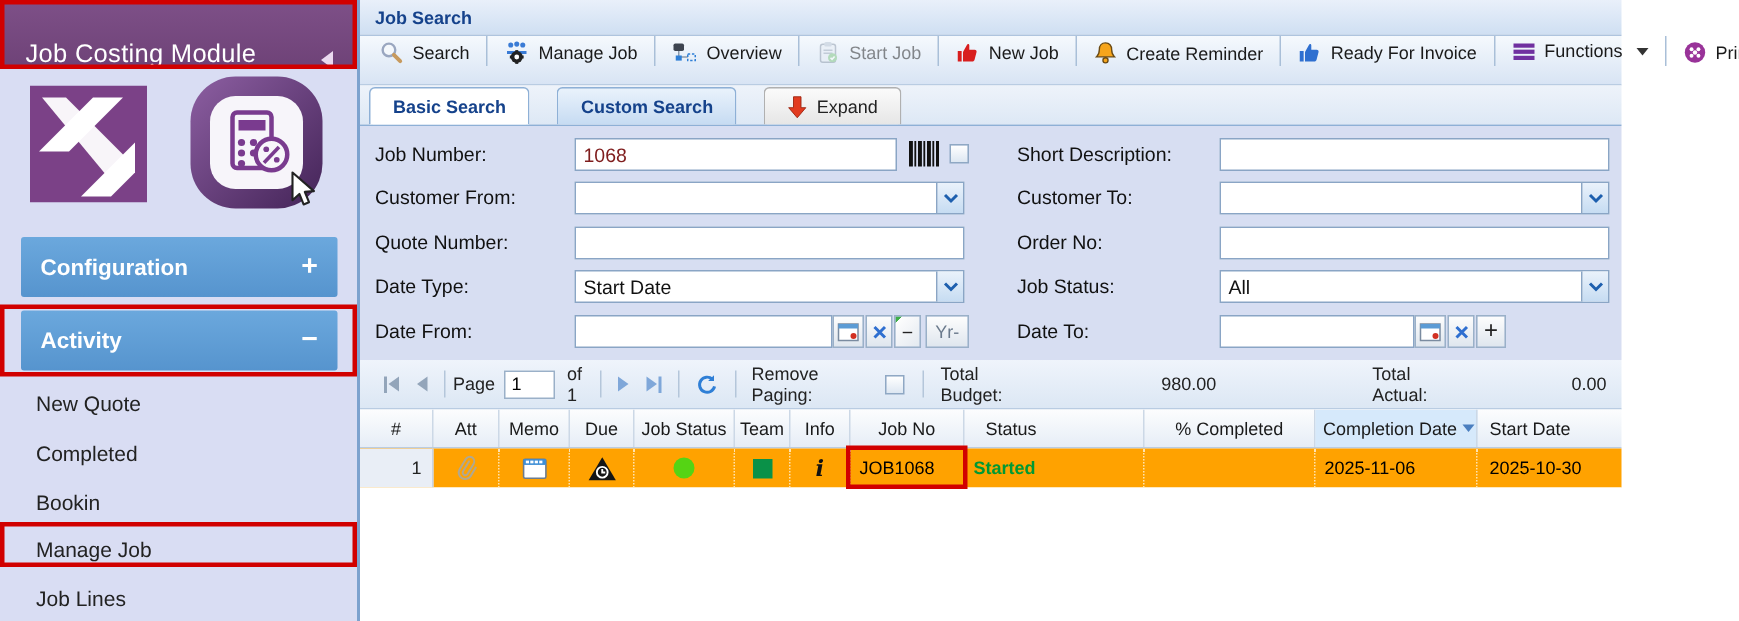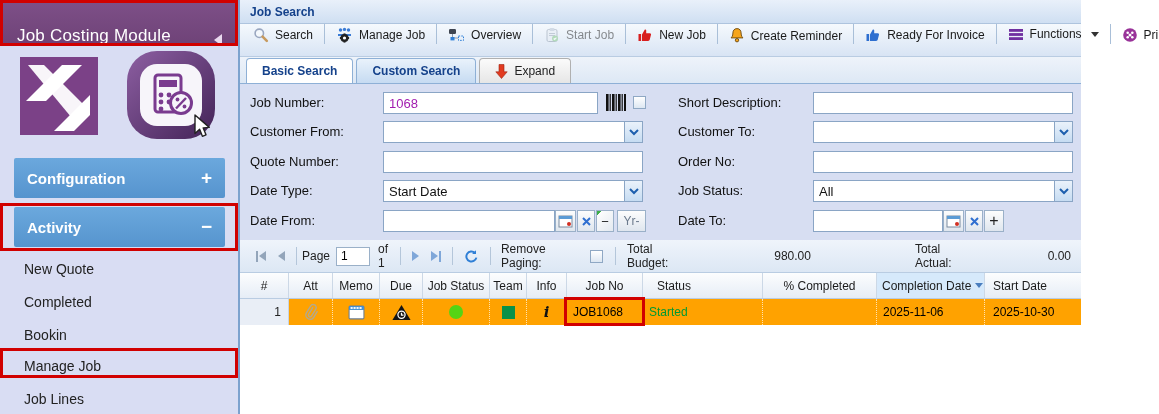--- a/index.html
+++ b/index.html
@@ -30,31 +30,31 @@
      color:#15428b;font-weight:bold;font-size:12px;display:flex;align-items:center;padding-left:10px;box-sizing:border-box;}
   .p-toolbar{height:33px;background:linear-gradient(#f5f9fd,#d8e4f4);border-bottom:1px solid #b9cce2;
      display:flex;align-items:flex-start;padding:0 5px;font-size:12px;color:#1a1a1a;box-sizing:border-box;}
   .tb-btn{display:flex;align-items:center;gap:6px;padding:3px 8px;border-radius:3px;white-space:nowrap;cursor:pointer;}
   .tb-btn.disabled{opacity:.5;cursor:default;}
   .tb-sep{width:1px;height:20px;background:#a9bfd8;margin:0 3px;flex:none;}
   .tb-caret{width:0;height:0;border-left:4px solid transparent;border-right:4px solid transparent;
      border-top:5px solid #333;margin-left:3px;}
 
   .p-tabs{height:27px;background:linear-gradient(#eef3fa,#dde8f5);display:flex;align-items:flex-end;
-     padding-left:6px;gap:3px;border-bottom:1px solid #8eb0d6;box-sizing:border-box;}
+     padding-left:6px;gap:18px;border-bottom:1px solid #8eb0d6;box-sizing:border-box;}
   .tab{height:24px;display:flex;align-items:center;padding:0 15px;font-size:12px;
      border:1px solid #8eb0d6;border-bottom:none;border-radius:4px 4px 0 0;cursor:pointer;gap:6px;}
   .tab.active{background:#fff;color:#15428b;font-weight:bold;}
   .tab.inactive{background:linear-gradient(#e9f2fb,#c6dbf2);color:#15428b;font-weight:bold;}
   .tab.expand{background:linear-gradient(#fbfbfb,#e6e6e6);color:#222;border-color:#b0b0b0;}
 
   .p-form{height:156px;background:#d7def2;position:relative;font-size:13px;color:#111;}
   .f-label{position:absolute;white-space:nowrap;}
   .input{position:absolute;background:#fff;border:1px solid #8aa5c5;height:22px;box-sizing:border-box;
-     font-size:13px;padding:0 5px;font-family:"Liberation Sans",sans-serif;color:#a21caf;}
+     font-size:13px;padding:0 5px;font-family:"Liberation Sans",sans-serif;color:#7f1d1d;}
   .combo{position:absolute;height:22px;box-sizing:border-box;background:#fff;border:1px solid #8aa5c5;
      display:flex;align-items:center;cursor:pointer;}
   .combo .val{flex:1;padding:0 5px;font-size:13px;}
   .chev{width:17px;height:100%;background:linear-gradient(#eaf2fb,#c6dcf2);border-left:1px solid #8aa5c5;
      display:flex;align-items:center;justify-content:center;flex:none;}
   .mini-btn{position:absolute;height:22px;box-sizing:border-box;border:1px solid #9ab0c8;
      background:linear-gradient(#fdfdfd,#dfe6ee);display:flex;align-items:center;justify-content:center;
      font-size:13px;color:#222;cursor:pointer;}
   .cb{position:absolute;width:13px;height:13px;box-sizing:border-box;border:1px solid #8fa8c4;
      background:linear-gradient(#fff,#dde7f2);cursor:pointer;}
@@ -79,21 +79,21 @@
   .gh.left{justify-content:flex-start;padding-left:8px;}
   .gh.sorted{background:#d6e9fb;justify-content:space-between;padding:0 5px;}
   .sort-arrow{width:0;height:0;border-left:4px solid transparent;border-right:4px solid transparent;
      border-top:5px solid #4a7ebf;margin-left:4px;}
 
   .p-grow{height:26px;display:flex;background:#ffa200;font-size:12px;box-sizing:border-box;overflow:hidden;cursor:pointer;}
   .gc{display:flex;align-items:center;justify-content:center;border-right:1px dotted #ffe3b0;
      box-sizing:border-box;flex:none;white-space:nowrap;}
   .gc.numcell{background:#e9eef6;justify-content:flex-end;padding-right:7px;color:#222;border-right:1px solid #c9d4e2;}
   .gc.left{justify-content:flex-start;padding-left:6px;}
-  .status-text{color:#009933;font-weight:normal;}
+  .status-text{color:#009933;font-weight:bold;}
   .dot{width:14px;height:14px;border-radius:50%;background:#55d414;}
   .sq{width:13px;height:13px;background:#0a9148;}
   .info-i{font-family:"DejaVu Serif",serif;font-style:italic;font-weight:bold;font-size:15px;color:#111;}
   .p-gbody{height:89px;background:#fff;}
 
   
   .annotation{position:absolute;border:3px solid #d10000;box-sizing:border-box;pointer-events:none;z-index:50;}
 
   .cursor{position:absolute;left:190px;top:114px;width:24px;height:26px;z-index:60;pointer-events:none;}
 </style>

